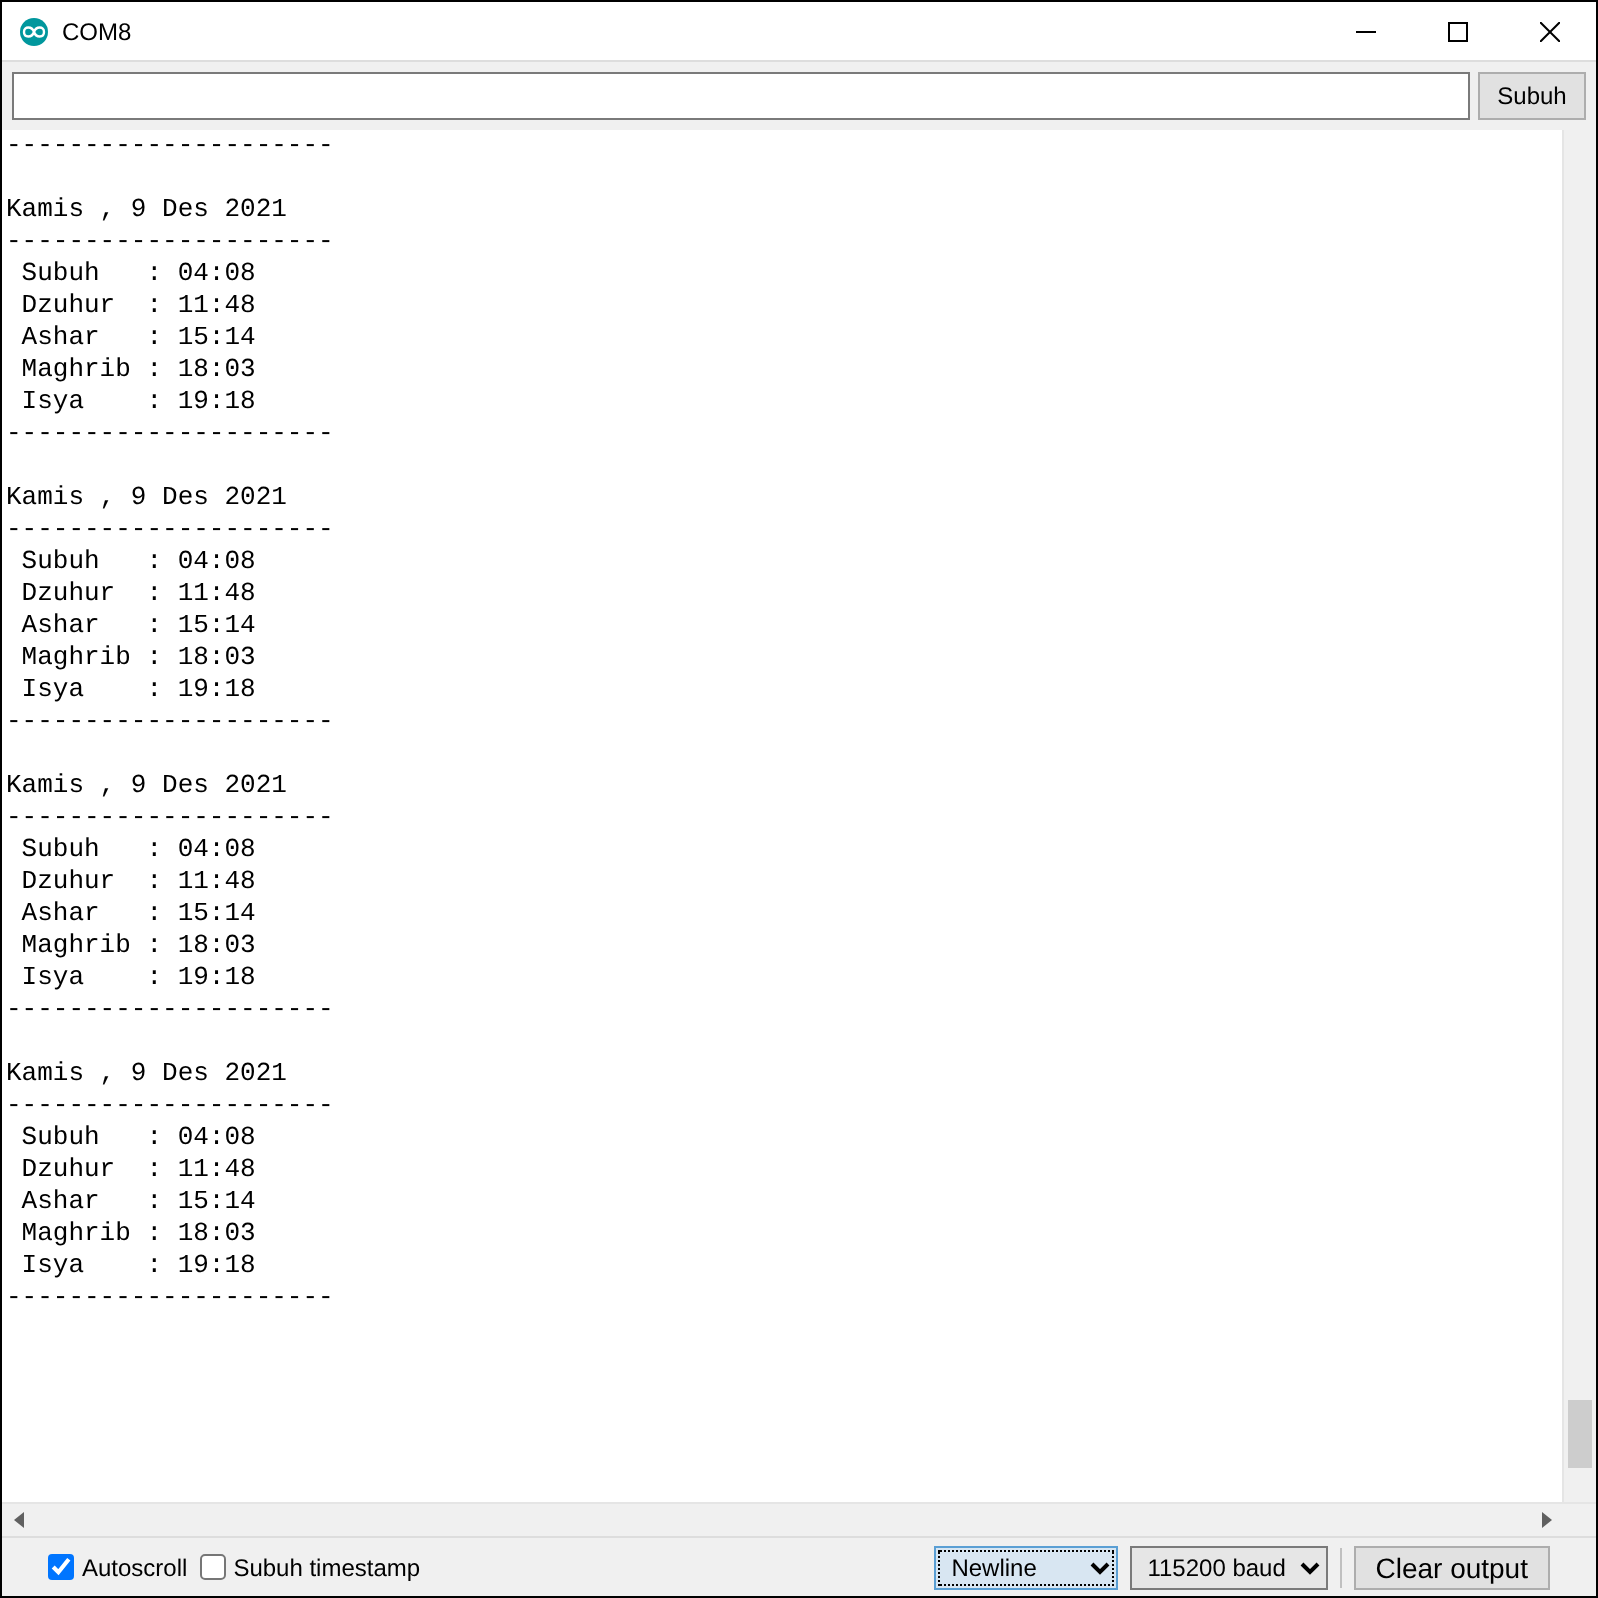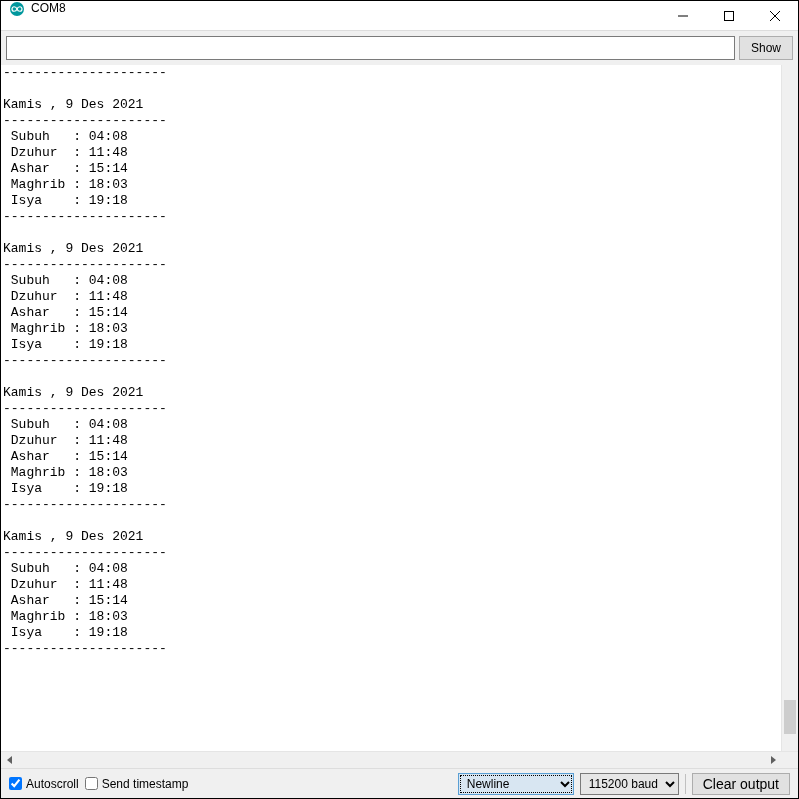--- a/index.html
+++ b/index.html
@@ -12,20 +12,21 @@
       width: 799px;
       height: 799px;
       overflow: hidden;
       display: flex;
       flex-direction: column;
       border: 1px solid #000;
     }
     .titlebar {
       height: 30px;
       display: flex;
+      align-items: center;
       background: #fff;
       border-bottom: 1px solid #ddd;
     }
     .titlebar-icon {
       width: 16px; height: 16px;
       margin-left: 8px; margin-right: 6px;
       display: flex; align-items: center; justify-content: center;
     }
     .titlebar-title { flex: 0 0 auto; font-size: 12px; color: #000; }
     .titlebar-spacer { flex: 1; }
@@ -105,21 +106,21 @@
       display: flex; align-items: center; justify-content: center;
       color: #606060;
       font-size: 10px;
     }
     .scrollbar-h .track-h { flex: 1; height: 100%; background: #f0f0f0; position: relative; }
     .scrollbar-corner { width: 17px; height: 17px; background: #f0f0f0; }
     .bottom-bar {
       height: 30px;
       display: flex;
       align-items: center;
-      padding: 0 8px;
+      padding: 0 23px;
       gap: 6px;
       background: #f0f0f0;
       border-top: 1px solid #ddd;
     }
     .chk { display: flex; align-items: center; gap: 4px; font-size: 12px; }
     .chk input { width: 13px; height: 13px; margin: 0; }
     .bottom-spacer { flex: 1; }
     .combo {
       height: 22px;
       border: 1px solid #7a7a7a;
@@ -172,21 +173,21 @@
   <div class="titlebar-btn">
     <svg width="10" height="10">
         <line x1="0" y1="0" x2="10" y2="10" stroke="#000" stroke-width="1"></line>
         <line x1="10" y1="0" x2="0" y2="10" stroke="#000" stroke-width="1"></line>
       </svg>
   </div>
 </div>
 
 <div class="input-row">
   <input class="serial-input" type="text" value="" style="">
-  <button class="send-btn">Show</button>
+  <button class="send-btn">Subuh</button>
 </div>
 
 <div class="output-wrap">
   <div class="output">---------------------
 
 Kamis , 9 Des 2021
 ---------------------
  Subuh   : 04:08
  Dzuhur  : 11:48
  Ashar   : 15:14
@@ -241,20 +242,20 @@
   <div class="scrollbar-corner"></div>
 </div>
 
 <div class="bottom-bar">
   <label class="chk">
     <input type="checkbox" id="chk-auto" checked="" style="">
     <span>Autoscroll</span>
   </label>
   <label class="chk">
     <input type="checkbox" id="chk-ts" style="">
-    <span>Send timestamp</span>
+    <span>Subuh timestamp</span>
   </label>
   <span class="bottom-spacer"></span>
-  <select class="combo highlight" id="sel-line" style="width:116px;"><option>No line ending</option><option selected="">Newline</option><option>Carriage return</option><option>Both NL &amp; CR</option></select>
+  <select class="combo highlight" id="sel-line" style="width:92px;"><option>No line ending</option><option selected="">Newline</option><option>Carriage return</option><option>Both NL &amp; CR</option></select>
   <select class="combo" id="sel-baud" style="width:99px;"><option>9600 baud</option><option>19200 baud</option><option>38400 baud</option><option>57600 baud</option><option selected="">115200 baud</option></select>
   <span class="sep-v"></span>
   <button class="clear-btn">Clear output</button>
 </div>
 
 </body></html>

